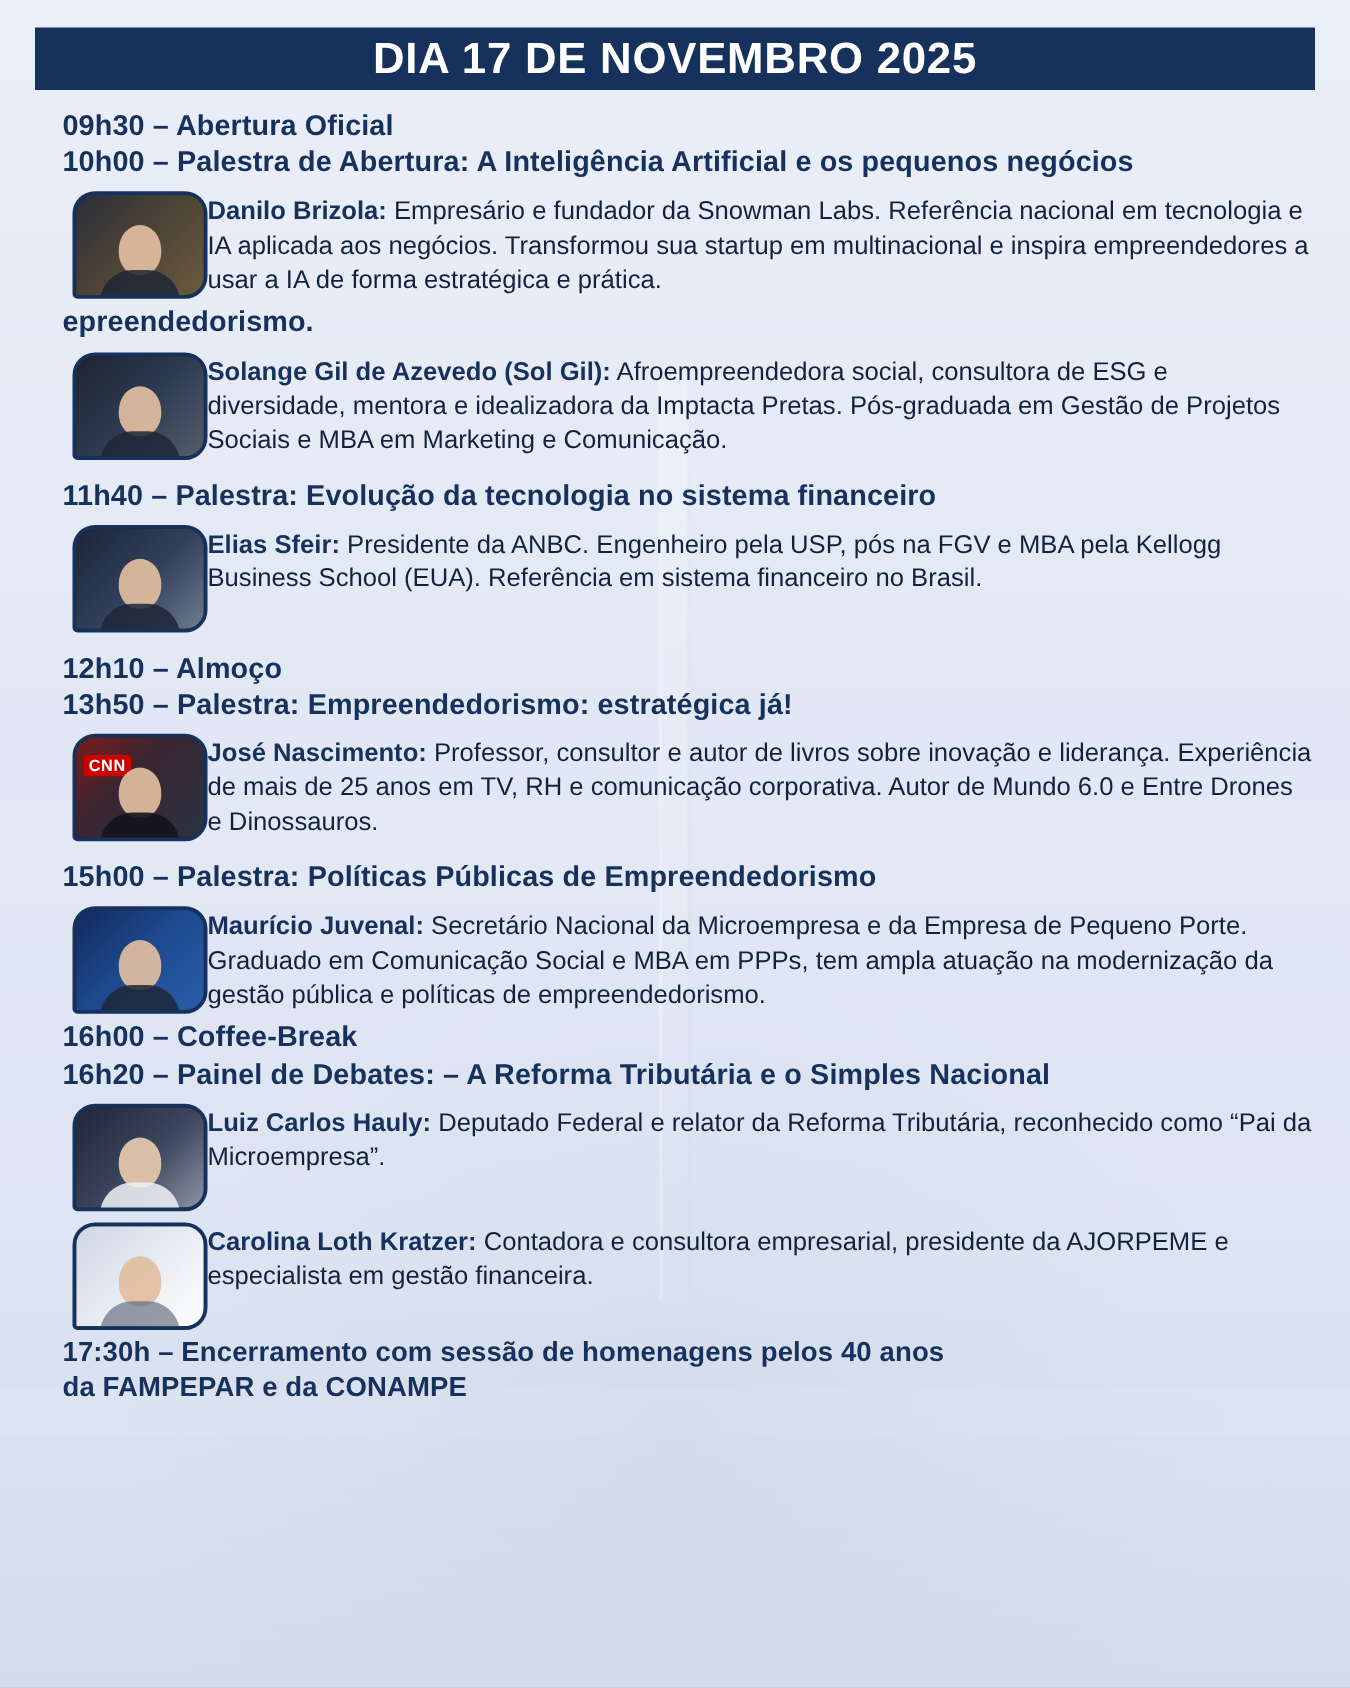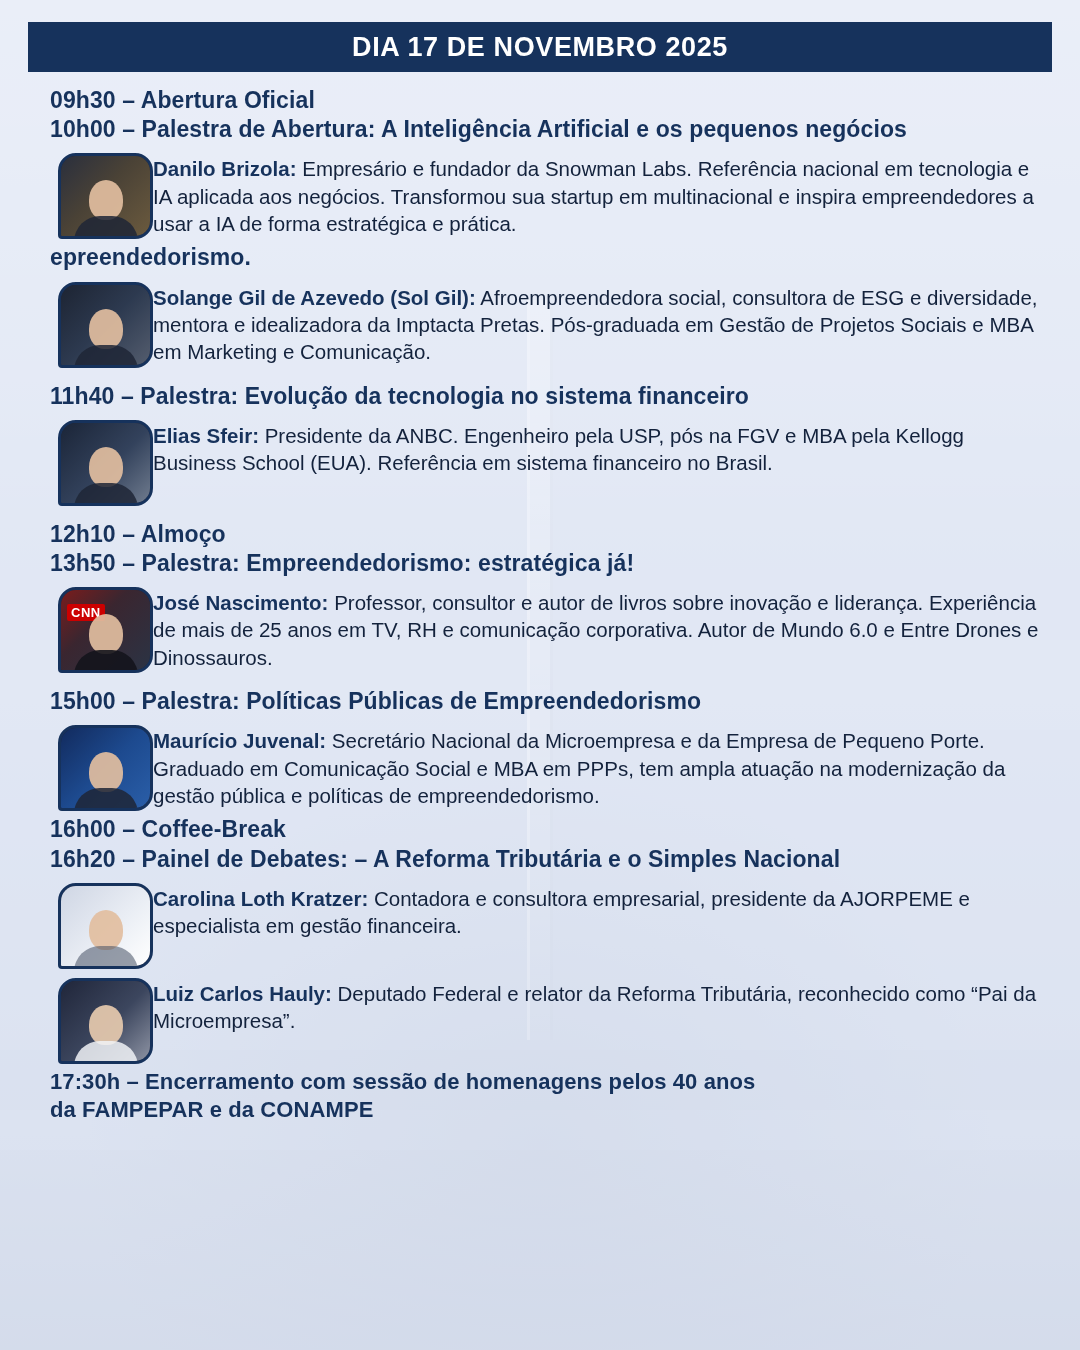--- a/index.html
+++ b/index.html
@@ -80,21 +80,21 @@
   .title-bar {
     margin: 22px 28px 0 28px;
     height: 50px;
     background: #16325c;
     display: flex;
     align-items: center;
     justify-content: center;
   }
   .title-bar .title-text {
     color: #ffffff;
-    font-size: 27px;
+    font-size: 35px;
     font-weight: bold;
     letter-spacing: 0.6px;
   }
 
   
   .schedule {
     padding: 14px 30px 0 50px;
   }
   .line {
     color: #16325c;
@@ -108,21 +108,21 @@
   .line.tight { margin-bottom: 0; }
 
   .speaker {
     display: flex;
     align-items: flex-start;
     margin: 9px 0 4px 0;
     padding-left: 8px;
   }
   .photo {
     flex: 0 0 auto;
-    width: 95px;
+    width: 108px;
     height: 86px;
     border: 3px solid #16325c;
     border-radius: 18px 18px 18px 4px;
     overflow: hidden;
     position: relative;
     background: #223;
     text-align: right;
   }
   .photo .ph-inner {
     position: absolute;
@@ -300,43 +300,43 @@
       <div class="bio">
         <span class="name">Maurício Juvenal:</span><span> Secretário Nacional da Microempresa e da Empresa de Pequeno Porte. Graduado em Comunicação Social e MBA em PPPs, tem ampla atuação na modernização da gestão pública e políticas de empreendedorismo.</span>
       </div>
     </div>
 
     <div class="line tight">16h00 –  Coffee-Break</div>
     <div class="line">16h20 – Painel de Debates: – A Reforma Tributária e o Simples Nacional</div>
 
     <div class="speaker">
       <div class="photo">
+        <div class="ph-inner ph-hauly">
+          <div class="face">
+            <div class="head"></div>
+              <div class="body"></div>
+          </div>
+        </div>
+      </div>
+      <div class="bio">
+        <span class="name">Luiz Carlos Hauly:</span><span> Deputado Federal e relator da Reforma Tributária, reconhecido como “Pai da Microempresa”.</span>
+      </div>
+    </div>
+
+    <div class="speaker">
+      <div class="photo">
         <div class="ph-inner ph-carolina">
           <div class="face">
             <div class="head"></div>
               <div class="body"></div>
           </div>
         </div>
       </div>
       <div class="bio">
         <span class="name">Carolina Loth Kratzer:</span><span> Contadora e consultora empresarial, presidente da AJORPEME e especialista em gestão financeira.</span>
-      </div>
-    </div>
-
-    <div class="speaker">
-      <div class="photo">
-        <div class="ph-inner ph-hauly">
-          <div class="face">
-            <div class="head"></div>
-              <div class="body"></div>
-          </div>
-        </div>
-      </div>
-      <div class="bio">
-        <span class="name">Luiz Carlos Hauly:</span><span> Deputado Federal e relator da Reforma Tributária, reconhecido como “Pai da Microempresa”.</span>
       </div>
     </div>
 
   </div>
 
   <div class="footer-note">
     <div class="line tight">17:30h – Encerramento com sessão de homenagens pelos 40 anos</div>
     <div class="line">da FAMPEPAR e da CONAMPE</div>
   </div>
 

